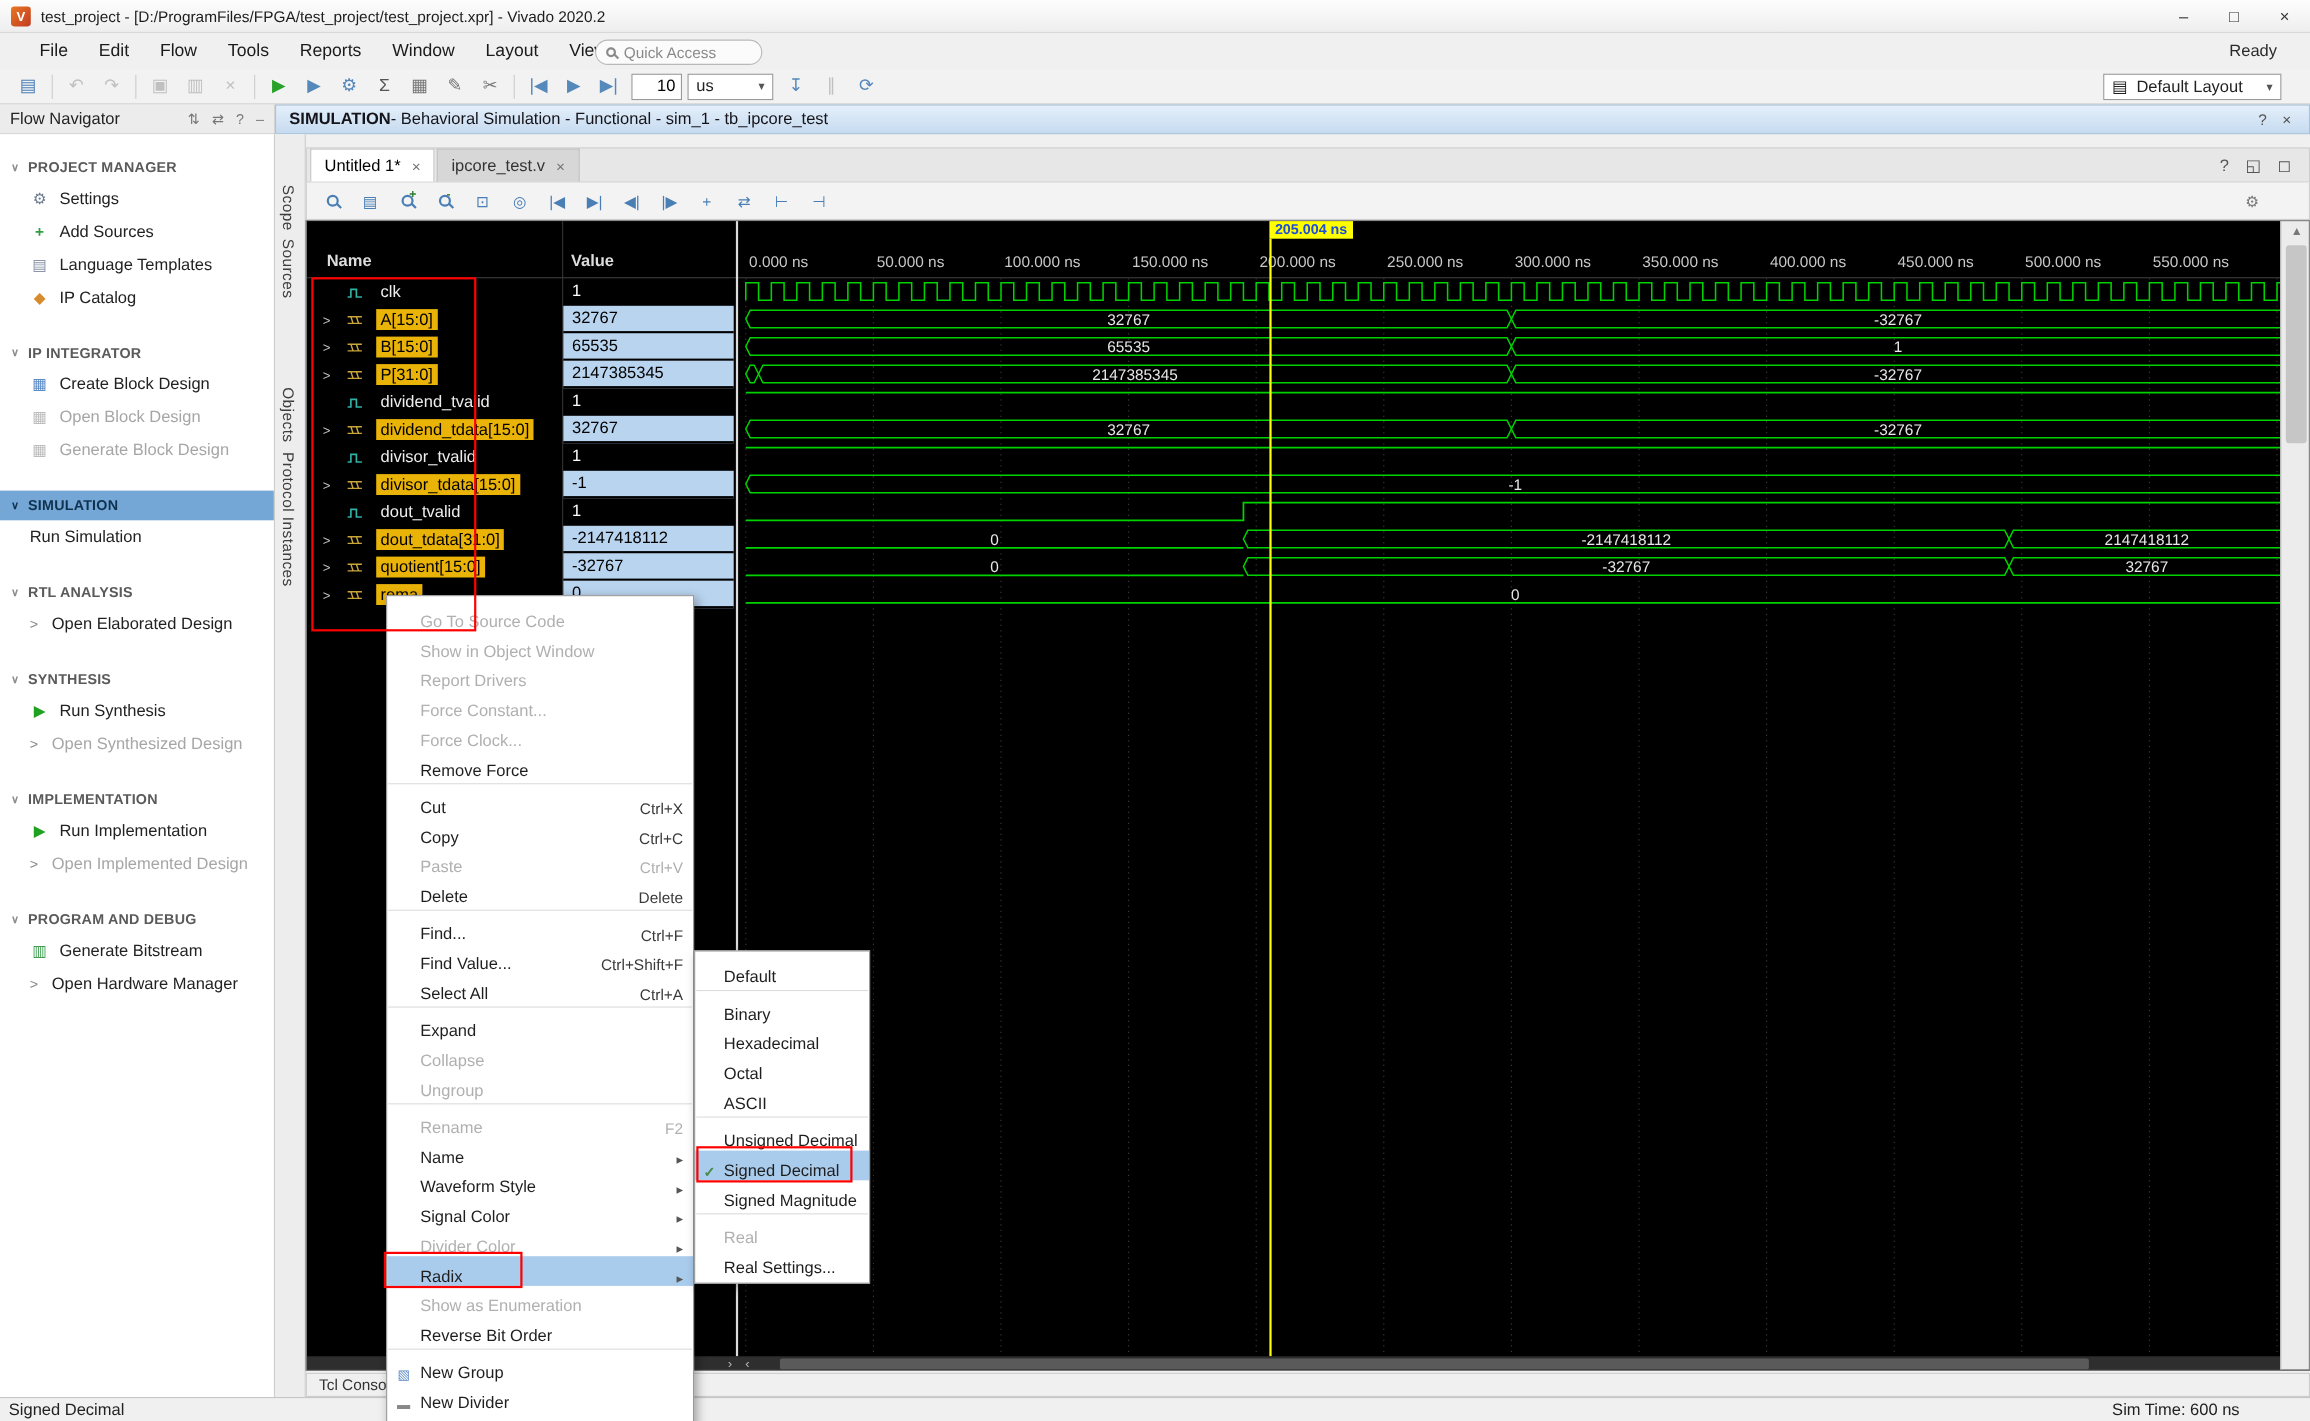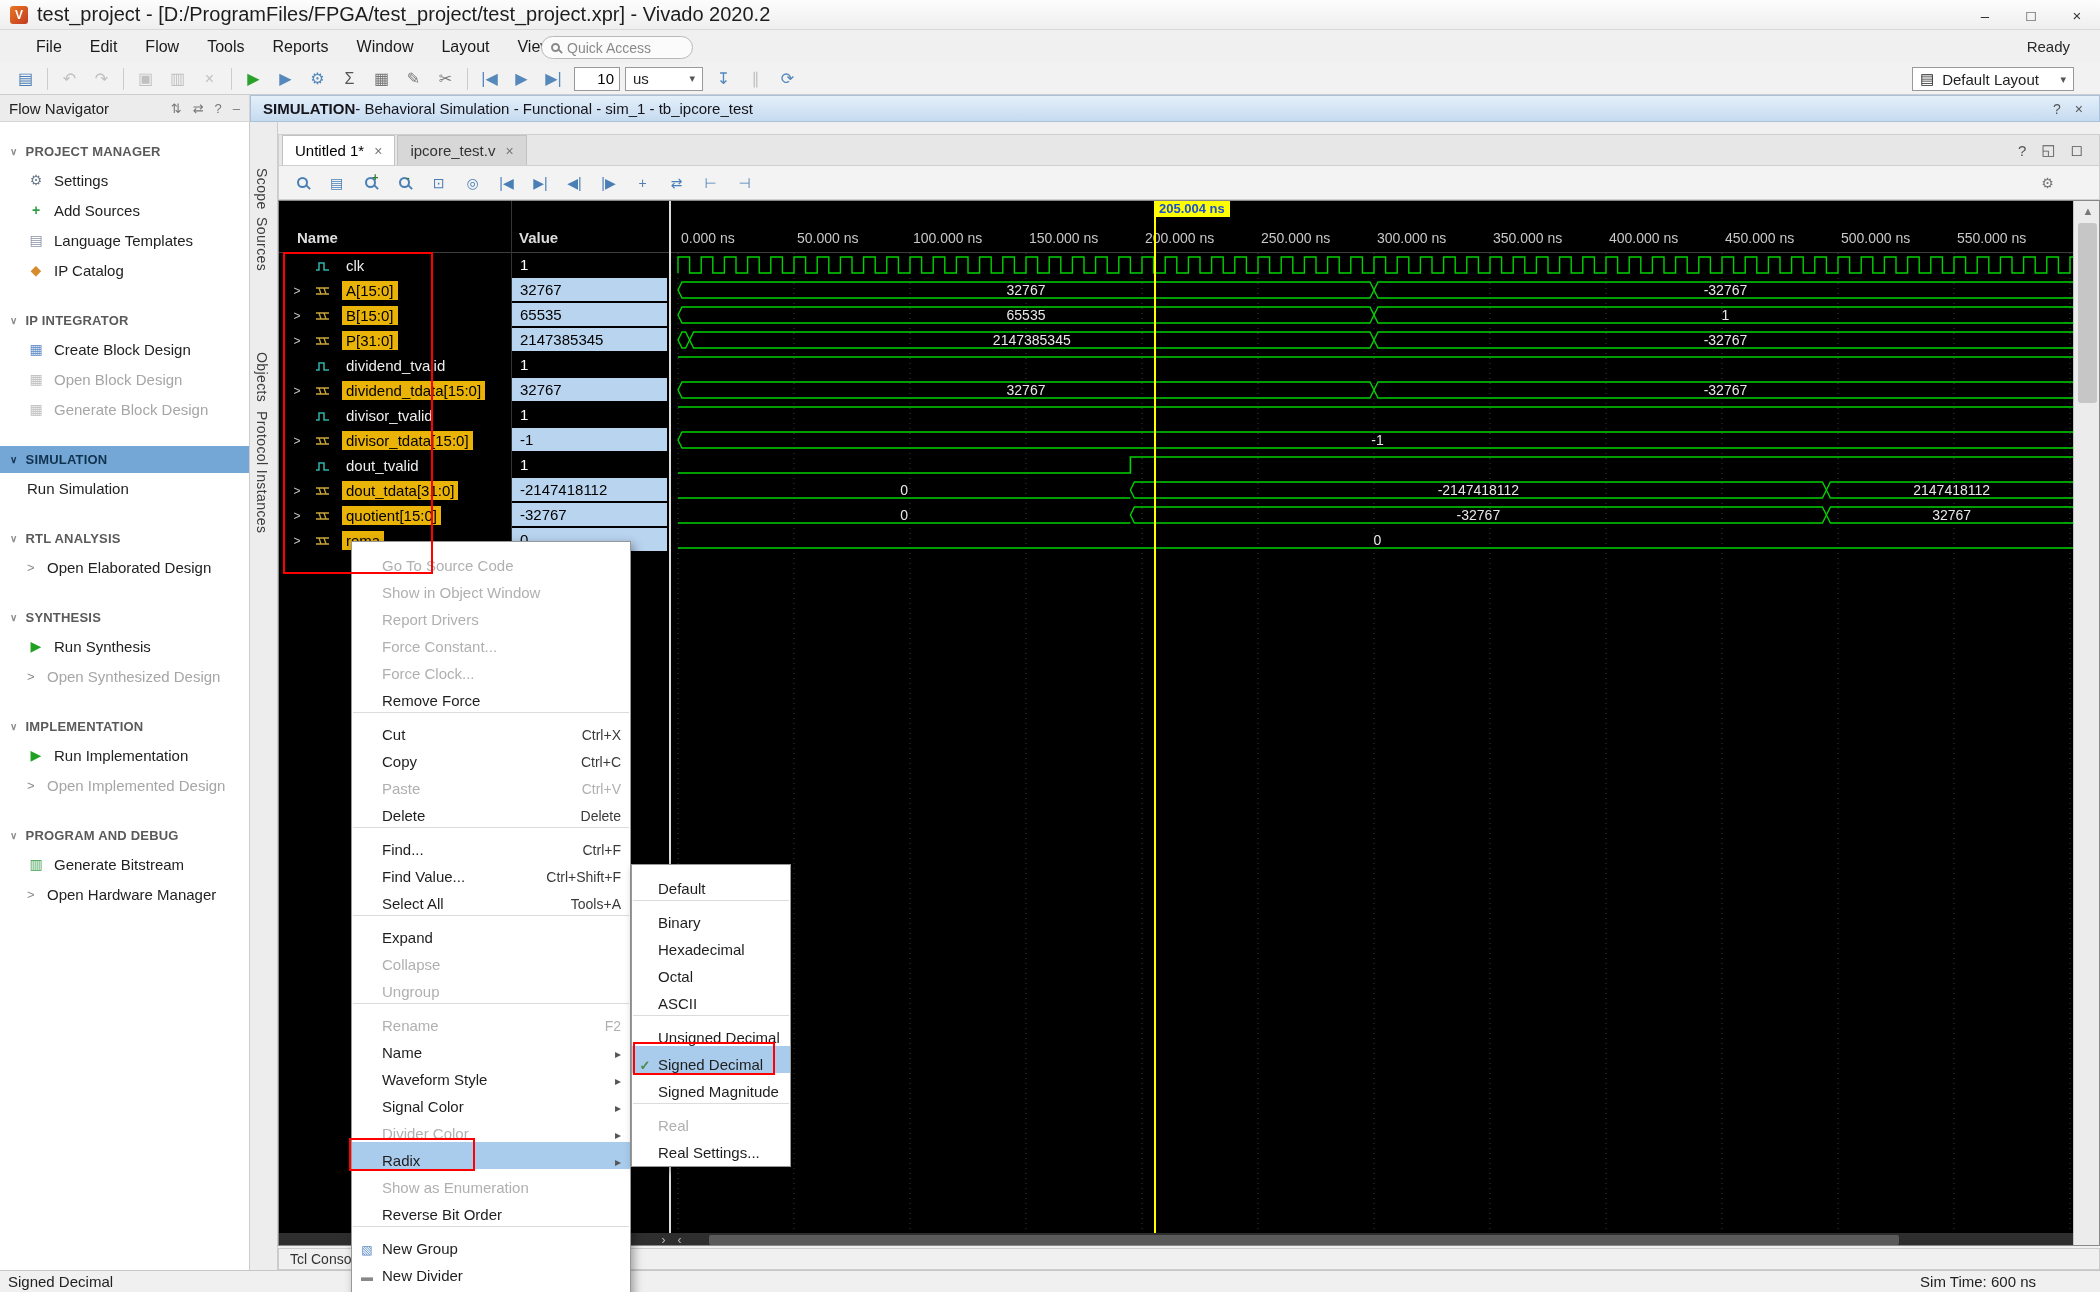--- a/index.html
+++ b/index.html
@@ -2,21 +2,21 @@
 <html><head>
 <meta charset="utf-8">
 <style>
   *{margin:0;padding:0;box-sizing:border-box}
   body{margin:0;background:#777;font-family:"Liberation Sans",sans-serif}
   #app{position:relative;width:2100px;height:1292px;background:#f0f0f0;overflow:hidden;color:#222;font-family:"Liberation Sans",sans-serif}
 
   
   #titlebar{position:absolute;left:0;top:0;width:2100px;height:30px;background:linear-gradient(#fdfdfd,#eeeeee);border-bottom:1px solid #d8d8d8;display:flex;align-items:center;padding-left:10px}
   #app-icon{width:18px;height:18px;border-radius:3px;background:linear-gradient(135deg,#e87722,#c23b22);color:#fff;font-size:12px;font-weight:bold;display:flex;align-items:center;justify-content:center}
-  #window-title{margin-left:9px;font-size:20px;color:#1d1d1d}
+  #window-title{margin-left:9px;font-size:14px;color:#1d1d1d}
   #win-controls{position:absolute;right:0;top:0;height:30px;display:flex}
   .win-btn{width:46px;height:30px;display:flex;align-items:center;justify-content:center;font-size:15px;color:#333}
 
   
   #menubar{position:absolute;left:16px;top:30px;width:2100px;height:33px;display:flex;align-items:center;padding-left:6px;background:#f0f0f0}
   #menu-items{display:flex}
   .menu-item{padding:5px 14px;font-size:16px;color:#1a1a1a}
   #quick-access{position:absolute;left:541px;top:36px;width:152px;height:23px;border:1px solid #b9b9b9;border-radius:12px;background:#fbfbfb;display:flex;align-items:center;gap:7px;padding-left:9px;font-size:14px;color:#8a8a8a}
   #ready{position:absolute;right:30px;top:38px;font-size:15px;color:#2a2a2a}
 
@@ -740,21 +740,21 @@
         <span class="cm-gutter"></span>
         <span class="cm-label">Find Value...</span>
         <span class="cm-right">
           <span class="cm-shortcut">Ctrl+Shift+F</span>
         </span>
       </div>
       <div class="cm-item">
         <span class="cm-gutter"></span>
         <span class="cm-label">Select All</span>
         <span class="cm-right">
-          <span class="cm-shortcut">Tools+A</span>
+          <span class="cm-shortcut">Ctrl+A</span>
         </span>
       </div>
       <div class="cm-sep"></div>
       <div class="cm-item">
         <span class="cm-gutter"></span>
         <span class="cm-label">Expand</span>
         <span class="cm-right"></span>
       </div>
       <div class="cm-item disabled">
         <span class="cm-gutter"></span>

